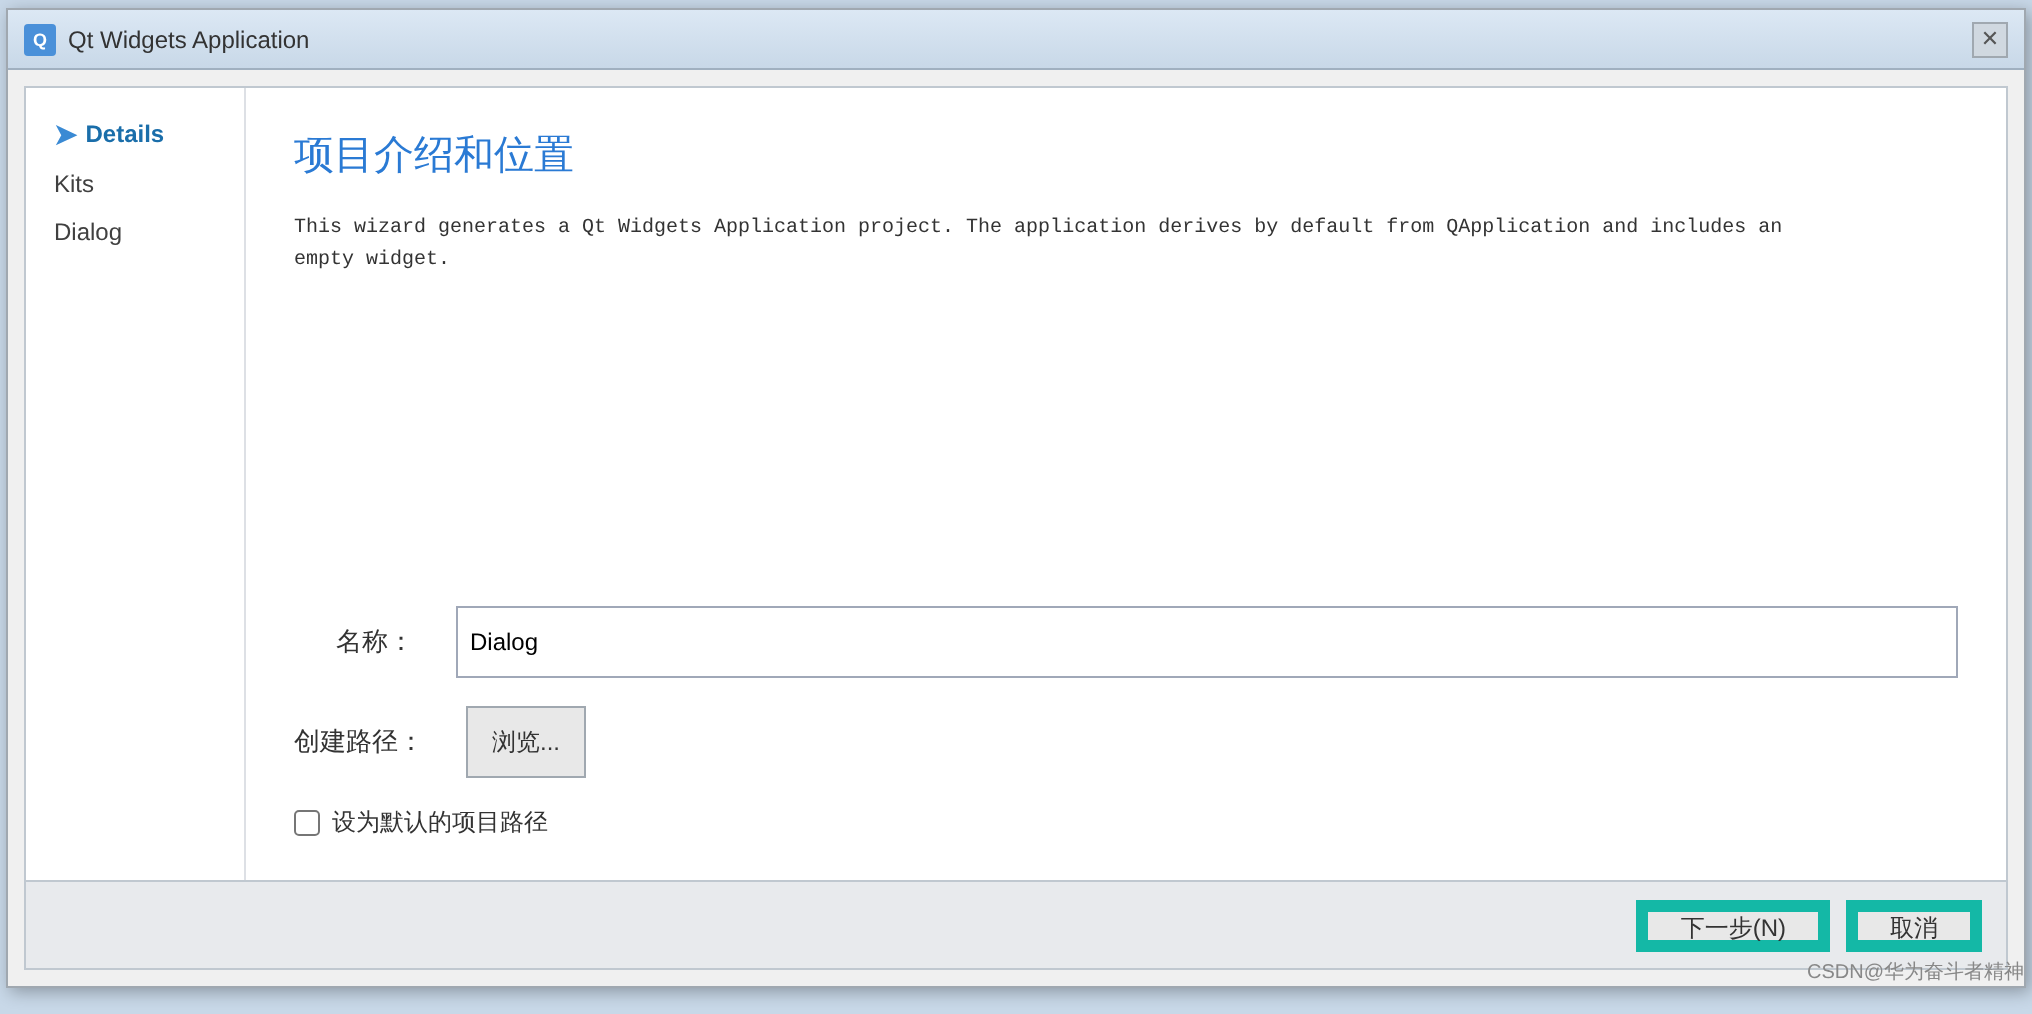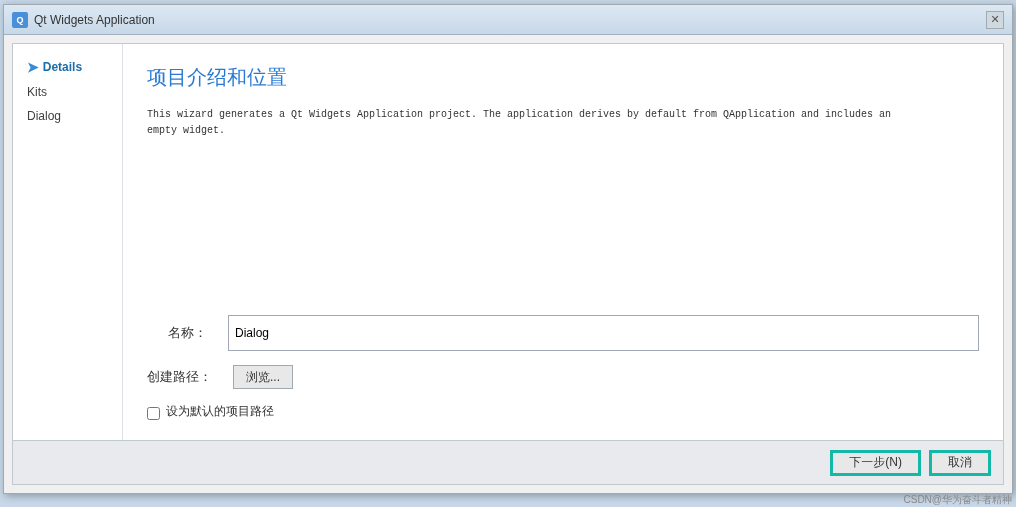--- a/index.html
+++ b/index.html
@@ -147,32 +147,32 @@
       flex: 1;
       height: 36px;
       border: 1px solid #a0a8b8;
       padding: 2px 6px;
       font-size: 12px;
       background: white;
       outline: none;
       max-width: 760px;
     }
     .browse-btn {
-      height: 24px;
+      height: 36px;
       padding: 0 12px;
       background: #e8e8e8;
       border: 1px solid #a0a8b0;
       cursor: pointer;
       font-size: 12px;
       color: #333;
       white-space: nowrap;
     }
     .checkbox-row {
       display: flex;
-      align-items: flex-end;
+      align-items: center;
       gap: 6px;
     }
     .checkbox-input {
       width: 13px;
       height: 13px;
       margin: 0;
     }
     .checkbox-label {
       font-size: 12px;
       color: #333;
@@ -185,29 +185,29 @@
       align-items: center;
       justify-content: flex-end;
       padding: 0 12px;
       gap: 8px;
       flex-shrink: 0;
     }
     .bottom-btn {
       height: 26px;
       padding: 0 16px;
       background: #e8e8e8;
-      border: 3px solid #14b8a6;
+      border: 6px solid #14b8a6;
       cursor: pointer;
       font-size: 12px;
       color: #333;
       font-family: "Microsoft YaHei", Arial, sans-serif;
     }
     .watermark {
       position: fixed;
-      bottom: 0;
+      bottom: 14px;
       right: 4px;
       font-size: 10px;
       color: #888;
     }
   </style>
 </head>
 <body>
 
 <div class="window">
   <div class="title-bar">

